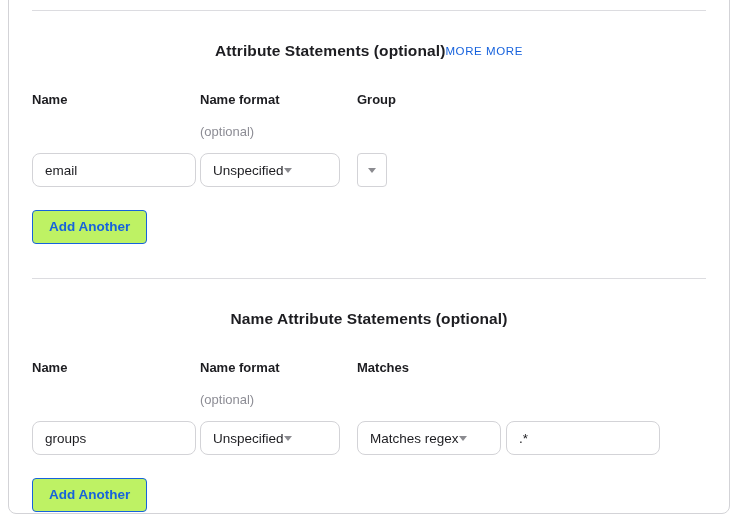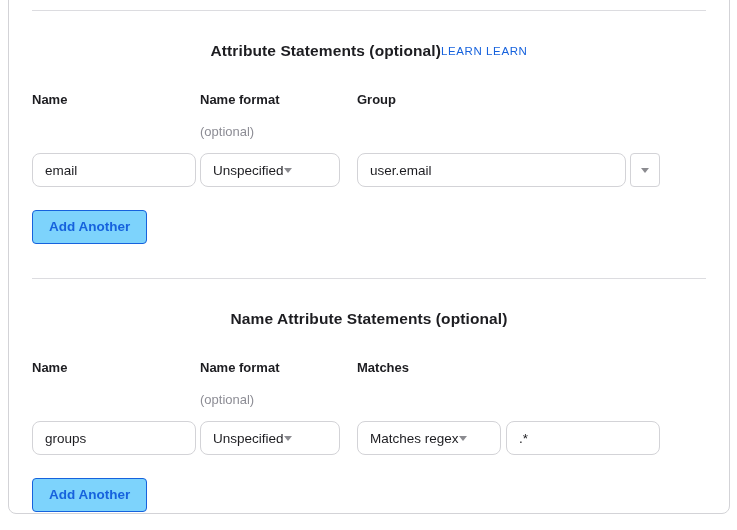--- a/index.html
+++ b/index.html
@@ -112,21 +112,21 @@
     border-right:4px solid transparent;
     border-top:5px solid #8b8b90;
   }
   .add-btn {
     margin-top:23px;
     display:inline-block;
     box-sizing:border-box;
     height:34px;
     padding:0 16px;
     line-height:32px;
-    background:#7dd3fc;
+    background:#bef264;
     border:1px solid #1662dd;
     border-radius:4px;
     color:#1662dd;
     font-family:inherit;
     font-size:13.5px;
     font-weight:bold;
     cursor:pointer;
   }
 </style>
 </head>
@@ -134,40 +134,39 @@
 
 <div class="card"></div>
 
 <div class="content">
 
   <div class="divider divider-top"></div>
 
   <div>
     <div class="section-header">
       <span class="heading">Attribute Statements (optional)</span>
-      <a class="learn-more" href="#">LEARN LEARN</a>
+      <a class="learn-more" href="#">MORE MORE</a>
     </div>
 
     <div class="labels">
       <div>Name</div>
       <div>
         <span>Name format</span>
         <div class="hint">(optional)</div>
       </div>
       <div>Group</div>
     </div>
 
     <div class="controls">
       <input class="tb name-input" type="text" value="email" style="">
       <div class="tb select format-select">
         <span>Unspecified</span>
         <span class="chev"></span>
       </div>
       <div class="third">
-        <input class="tb value-input" type="text" value="user.email" style="">
         <button class="dd-btn">
           <span class="chev"></span>
         </button>
       </div>
     </div>
 
     <button class="add-btn">Add Another</button>
   </div>
 
   <div class="divider divider-mid"></div>

